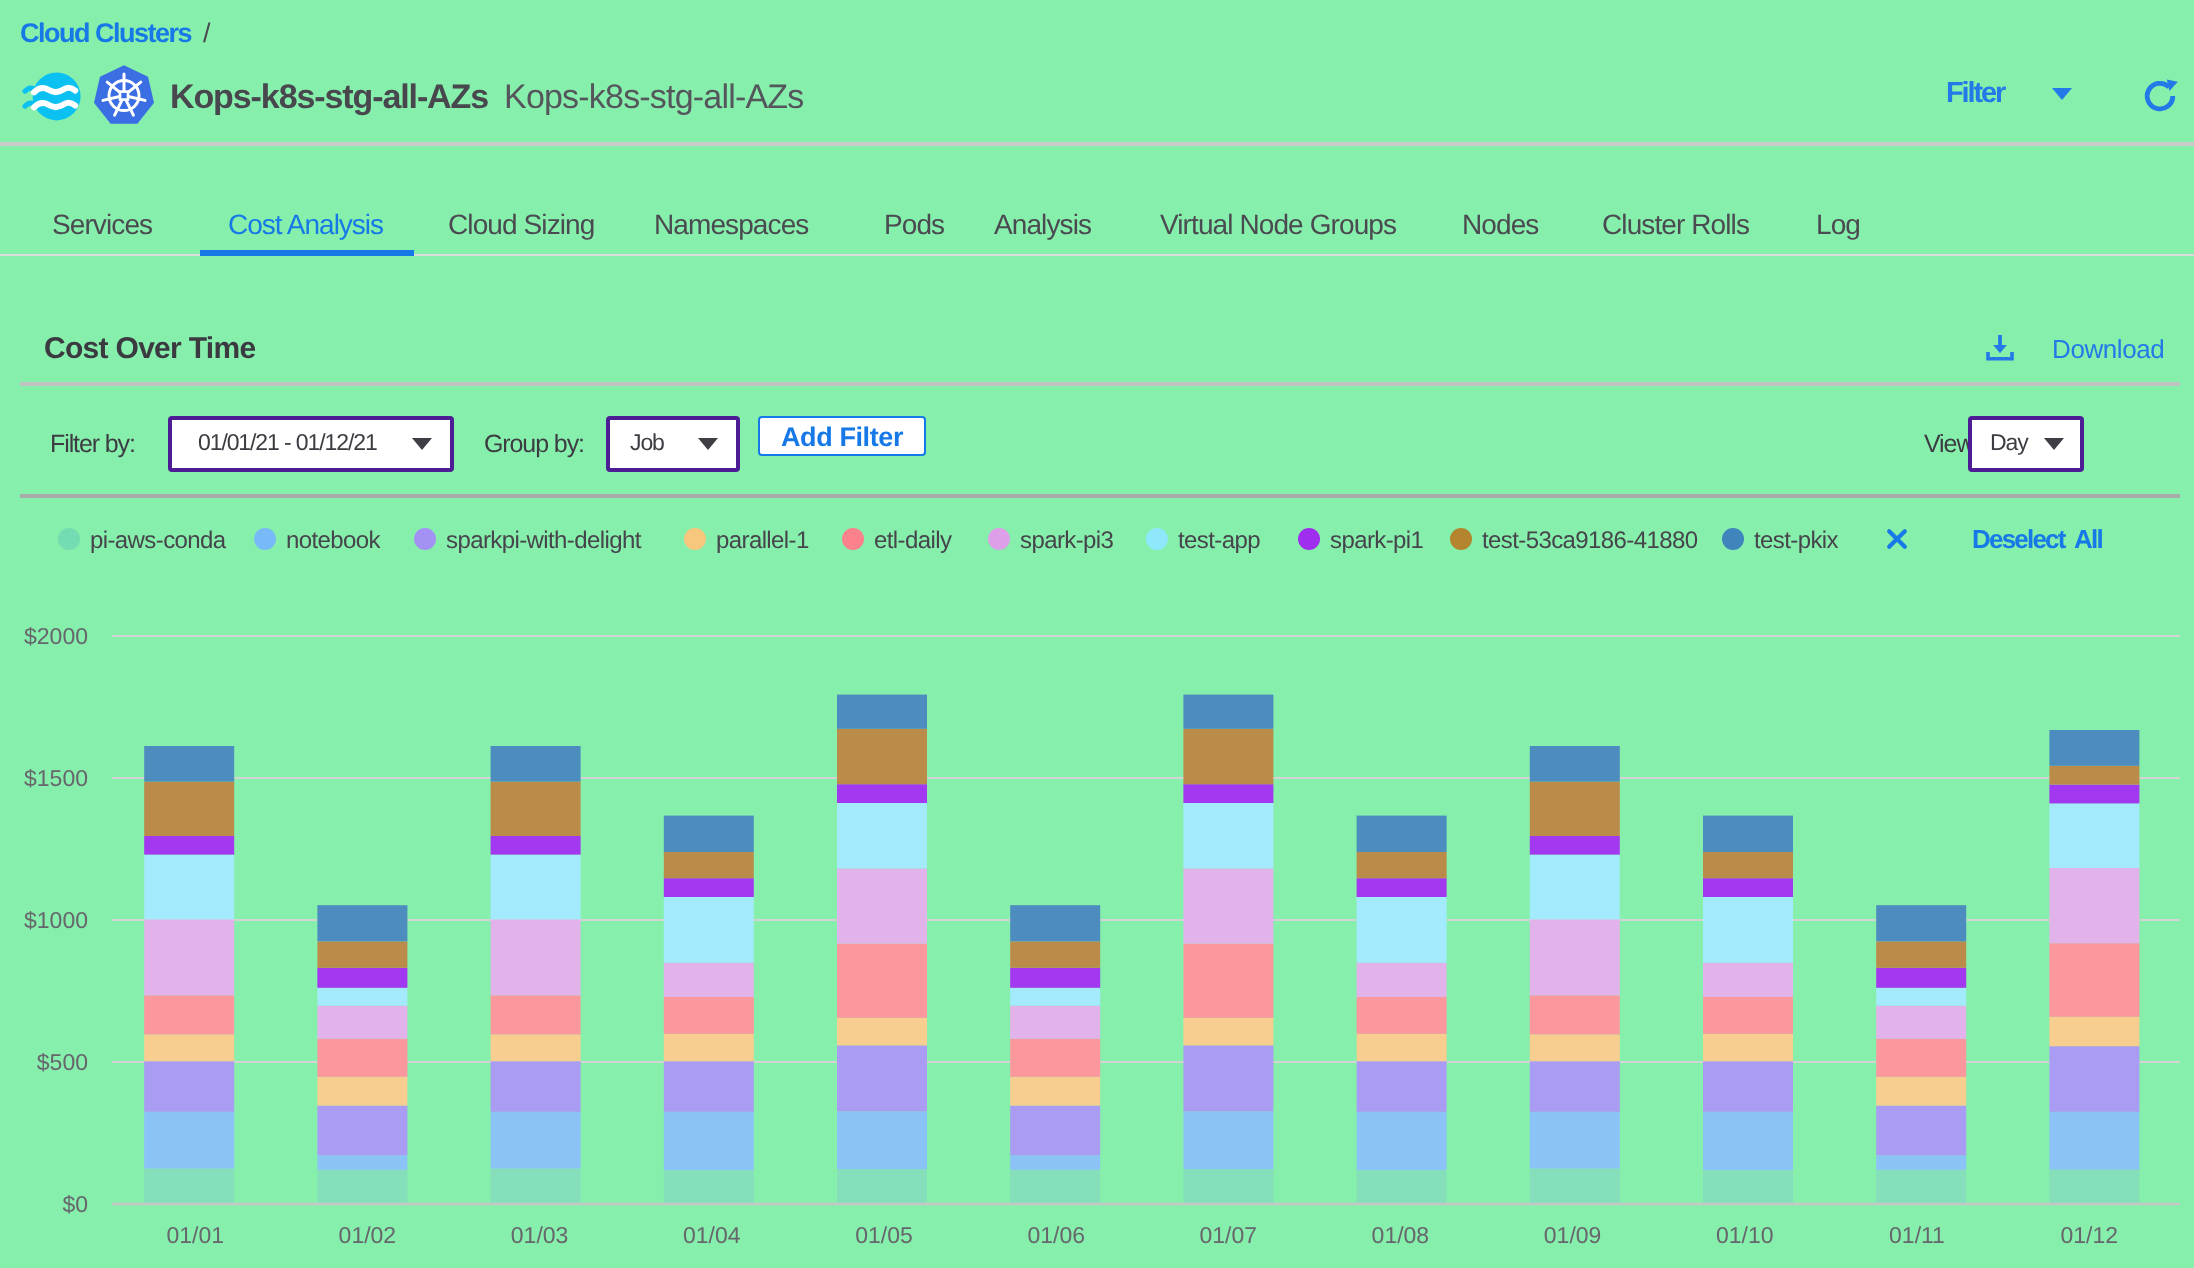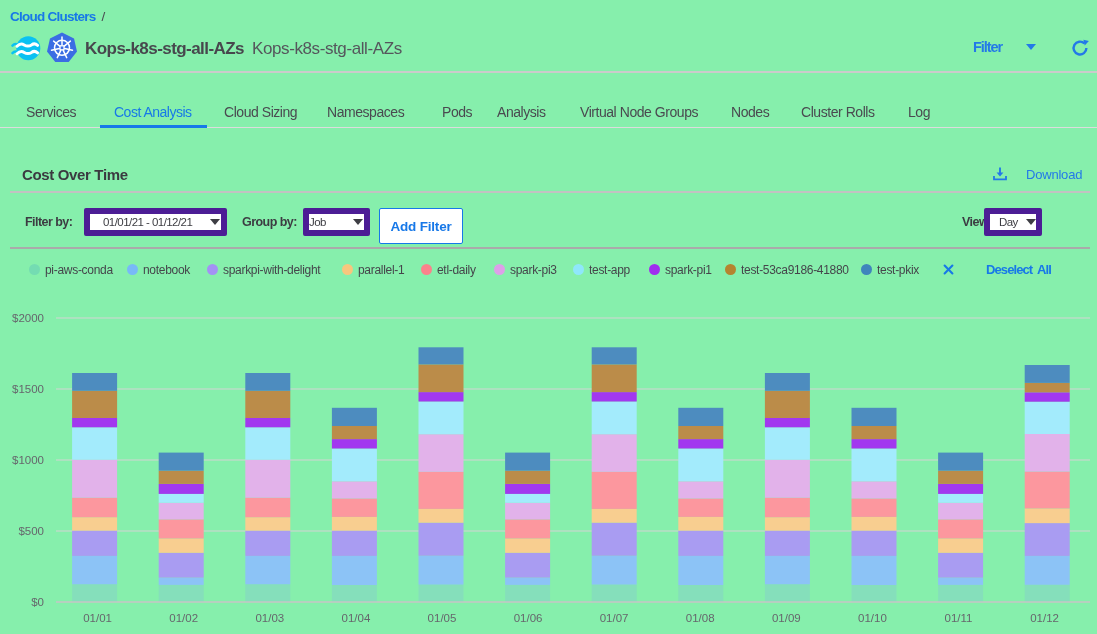--- a/index.html
+++ b/index.html
@@ -12,24 +12,24 @@
 .title-g { left:252px; top:39px; font-size:17px; font-weight:400; color:#55565c; letter-spacing:-0.4px; }
 .actions { left:973px; top:39px; font-size:14.5px; font-weight:700; color:#2379e8; letter-spacing:-1.05px; }
 .hdr-div { left:0; top:71px; width:1097px; height:2px; background:#cbcbcb; }
 .tab { top:104px; font-size:14px; color:#4a4a50; letter-spacing:-0.45px; }
 .tab.act { color:#1778e8; font-weight:400; letter-spacing:-0.5px; }
 .tab-div { left:0; top:127px; width:1097px; height:1px; background:#dcdcdc; }
 .tab-ul { left:100px; top:125px; width:107px; height:3px; background:#1778e8; }
 .sec-title { left:22px; top:166px; font-size:15px; font-weight:700; color:#3a3a40; letter-spacing:-0.35px; }
 .download { left:1013px; top:167px; font-size:13px; font-weight:400; color:#2379e8; letter-spacing:-0.2px;margin-left:13px; }
 .sec-div { left:10px; top:191px; width:1080px; height:1.5px; background:#c2c2c2; }
-.flabel { top:215px; font-size:12.5px; font-weight:700; color:#3c3c42; letter-spacing:-0.55px;text-align:right; }
-.sel { top:208px; height:28px; border:6px solid #4c1d95; border-radius:2px; background:#fff; font-size:11.5px; color:#3c3c42; display:flex; align-items:center; letter-spacing:-0.55px; }
+.flabel { top:215px; font-size:12.5px; font-weight:400; color:#3c3c42; letter-spacing:-0.55px;text-align:right; }
+.sel { top:208px; height:28px; border:2px solid #4c1d95; border-radius:2px; background:#fff; font-size:11.5px; color:#3c3c42; display:flex; align-items:center; letter-spacing:-0.55px; }
 .caret { width:0; height:0; border-left:5.5px solid transparent; border-right:5.5px solid transparent; border-top:6.5px solid #3e3e44; }
-.addf { left:379px; top:208px; width:84px; height:36px; border:1.5px solid #1778e8; border-radius:2px; background:#fff; color:#1778e8; font-size:13.5px; font-weight:700; display:flex; align-items:center; justify-content:center; letter-spacing:-0.2px; }
+.addf { left:379px; top:208px; width:84px; height:20px; border:1.5px solid #1778e8; border-radius:2px; background:#fff; color:#1778e8; font-size:13.5px; font-weight:700; display:flex; align-items:center; justify-content:center; letter-spacing:-0.2px; }
 .fil-div { left:10px; top:247px; width:1080px; height:1.5px; background:#aaaaaa; }
 .leg { top:263px; font-size:12px; color:#45454b; letter-spacing:-0.3px; }
 .dot { top:264px; width:11px; height:11px; border-radius:50%; }
 .desel { left:958px; top:262px; font-size:13px; font-weight:700; color:#1778e8; letter-spacing:-0.9px; word-spacing:2.5px;padding-left:28px; }
 </style>
 </head>
 <body>
 <div id="page">
   <div class="abs crumb">Cloud Clusters <span class="sl">&nbsp;/</span></div>
 
@@ -85,21 +85,21 @@
     <path d="M2 10 L2 13.4 L14 13.4 L14 10" fill="none" stroke="#2379e8" stroke-width="1.8"></path>
     <line x1="8" y1="1.5" x2="8" y2="8" stroke="#2379e8" stroke-width="1.9"></line>
     <polygon points="4.6,6.5 11.4,6.5 8,10.6" fill="#2379e8"></polygon>
   </svg>
   <div class="abs download">Download</div>
   <div class="abs sec-div"></div>
 
   <div class="abs flabel" style="left:25px">Filter by:</div>
   <div class="abs sel" style="left:84px;width:143px;padding-left:13px;">01/01/21 - 01/12/21<span class="caret" style="position:absolute;left:120px;"></span></div>
   <div class="abs flabel" style="left:242px">Group by:</div>
-  <div class="abs sel" style="left:303px;width:67px;padding-left:0;">Job<span class="caret" style="position:absolute;left:44px;"></span></div>
+  <div class="abs sel" style="left:303px;width:67px;padding-left:10px;">Job<span class="caret" style="position:absolute;left:44px;"></span></div>
   <div class="abs addf">Add Filter</div>
   <div class="abs flabel" style="left:962px">View by:</div>
   <div class="abs sel" style="left:984px;width:58px;padding-left:9px;">Day<span class="caret" style="position:absolute;left:36px;"></span></div>
   <div class="abs fil-div"></div>
 
   <div class="abs dot" style="left:29px;background:#74DCB2"></div>
     <div class="abs leg" style="left:45px">pi-aws-conda</div>
   <div class="abs dot" style="left:127px;background:#78B9F7"></div>
     <div class="abs leg" style="left:143px">notebook</div>
   <div class="abs dot" style="left:207px;background:#A392F4"></div>

